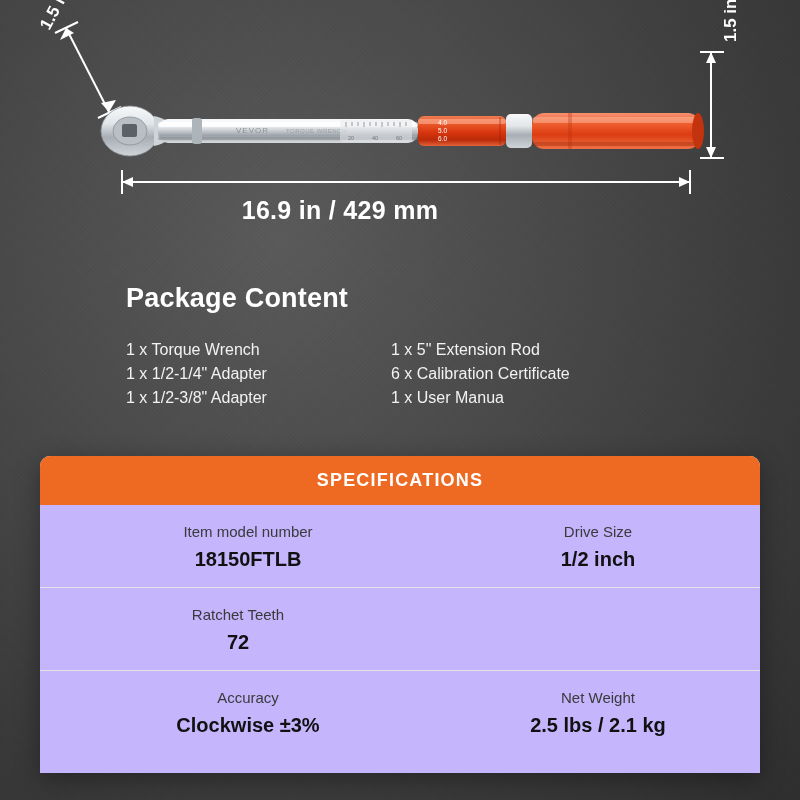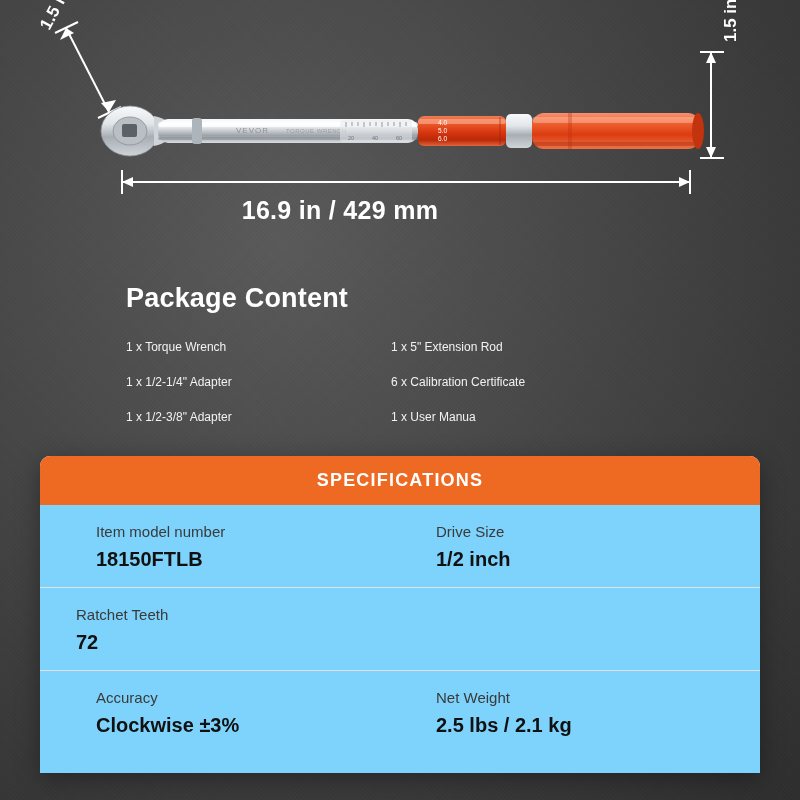--- a/index.html
+++ b/index.html
@@ -81,22 +81,22 @@
   .package h2 {
     margin: 0 0 26px 0;
     font-size: 27px;
     font-weight: 700;
     color: #ffffff;
     letter-spacing: 0.2px;
   }
   .pkg-grid {
     display: grid;
     grid-template-columns: 265px auto;
-    row-gap: 20px;
-    font-size: 12px;
+    row-gap: 4px;
+    font-size: 16px;
     color: #f2f2f2;
   }
   .pkg-grid div {
     line-height: 1.25;
   }
 
   
   .spec-card {
     position: absolute;
     left: 40px;
@@ -110,22 +110,23 @@
   .spec-header {
     background: #ee6a23;
     color: #ffffff;
     text-align: center;
     font-size: 18px;
     font-weight: 700;
     letter-spacing: 1.2px;
     padding: 14px 0 14px 0;
   }
   .spec-body {
-    background: #7dd3fc;
+    background: #c4b5fd;
     padding: 0 0 20px 0;
+    text-align: center;
   }
   .spec-row {
     display: grid;
     grid-template-columns: 1fr 1fr;
     padding: 18px 0 16px 0;
     border-bottom: 1px solid #e2e2e2;
   }
   .spec-row:last-child {
     border-bottom: none;
   }

